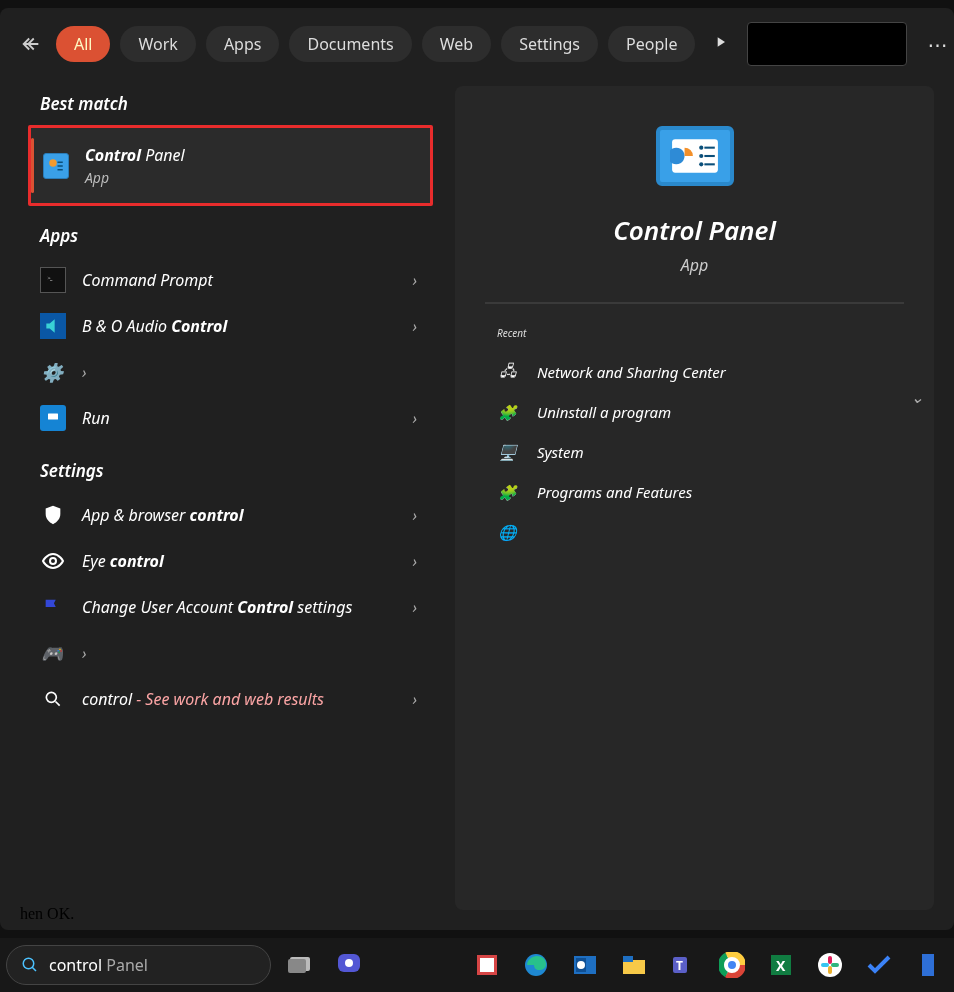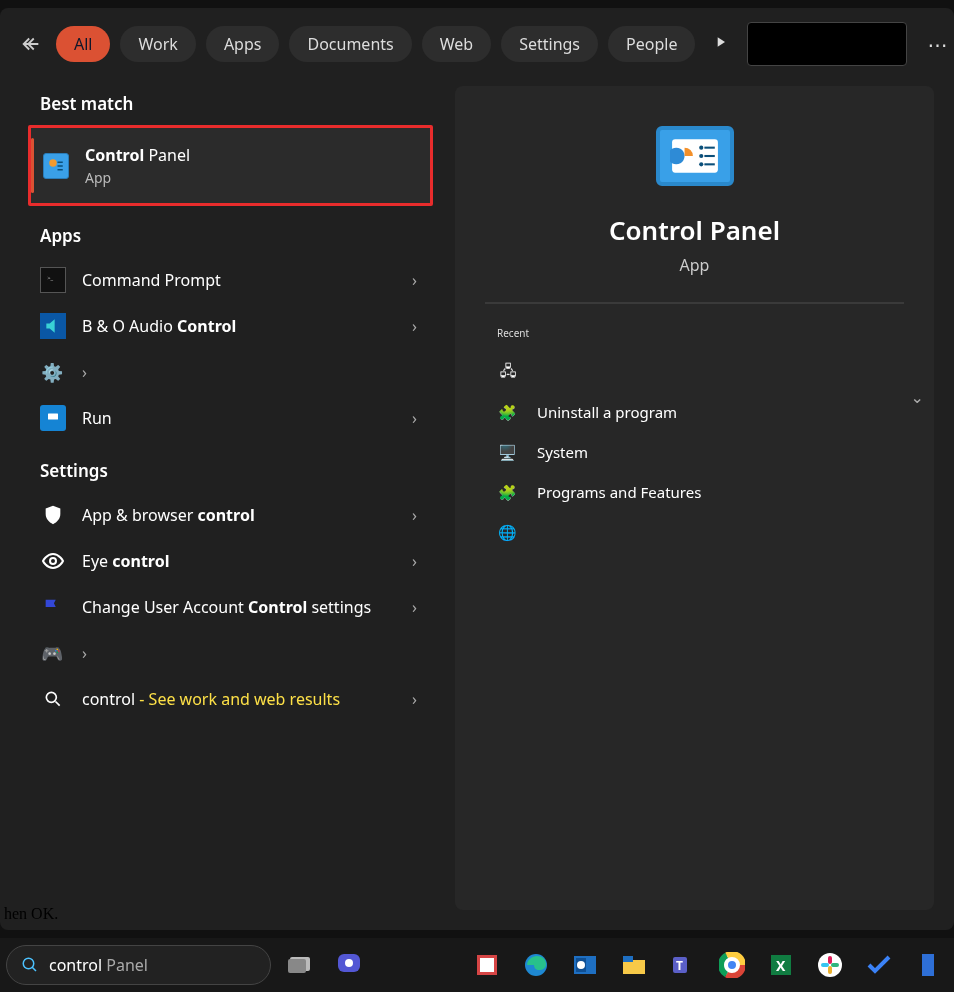--- a/index.html
+++ b/index.html
@@ -41,34 +41,35 @@
   .tab {
     height: 36px;
     padding: 0 18px;
     display:flex; align-items:center;
     border-radius: 18px;
     background:#2d2d2d;
     color:#ddd;
     font-size:16px;
     cursor:pointer;
   }
-  .tab.active { background:#db5133; color:#0f172a; }
+  .tab.active { background:#db5133; color:#fef9c3; }
   .tabs-right {
     display:flex; align-items:center; gap:14px;
     margin-left:8px;
   }
   .play-icon { width:20px; color:#ddd; }
   .black-box { width:160px; height:44px; background:#000; border:1px solid #444; border-radius:4px; }
   .ellipsis { color:#ddd; font-size:20px; padding:0 6px; }
 
   
   .columns {
     display:flex;
     flex:1;
     overflow:hidden;
+    font-style:italic;
   }
   .left-col {
     width: 445px;
     padding: 10px 12px 10px 40px;
     overflow-y:auto;
   }
   .right-col {
     flex:1;
     margin: 10px 20px 20px 10px;
     background:#272727;
@@ -106,21 +107,21 @@
     flex:1;
     font-size:16px;
     color:#fff;
   }
   .result-item .label .sub {
     display:block;
     font-size:14px;
     color:#bbb;
     margin-top:2px;
   }
-  .result-item .label .muted { color:#fde047; }
+  .result-item .label .muted { color:#fca5a5; }
   .result-item .chev {
     color:#aaa;
     font-size:16px;
     margin-right:8px;
   }
 
   .best-row {
     margin-left:-12px;
     padding: 16px 8px 16px 12px;
     border: 3px solid #e82c2c;
@@ -189,21 +190,21 @@
     width:22px; height:20px;
     display:flex; align-items:center; justify-content:center;
   }
 
   
   .doc-shadow {
     position:absolute;
     left:0; right:16px;
     top:900px;
     color:#111; background:#fff0;
-    padding:2px 4px;
+    padding:2px 20px;
   }
   .taskbar {
     position:absolute;
     bottom:0; left:0; right:0;
     height:54px;
     background:#181818;
     display:flex;
     align-items:center;
     padding:0 6px;
     gap:10px;
@@ -399,20 +400,21 @@
       <div class="right-title">Control Panel</div>
       <div class="right-sub">App</div>
       <div class="divider"></div>
       <div class="divider"></div>
       <div class="chev-expand">⌄</div>
 
       <div class="recent-title">Recent</div>
       <div class="recent-list">
         <div class="recent-item">
           <span class="ric">🖧</span>
+          <span>Network and Sharing Center</span>
         </div>
         <div class="recent-item">
           <span class="ric">🧩</span>
           <span>Uninstall a program</span>
         </div>
         <div class="recent-item">
           <span class="ric">🖥️</span>
           <span>System</span>
         </div>
         <div class="recent-item">

